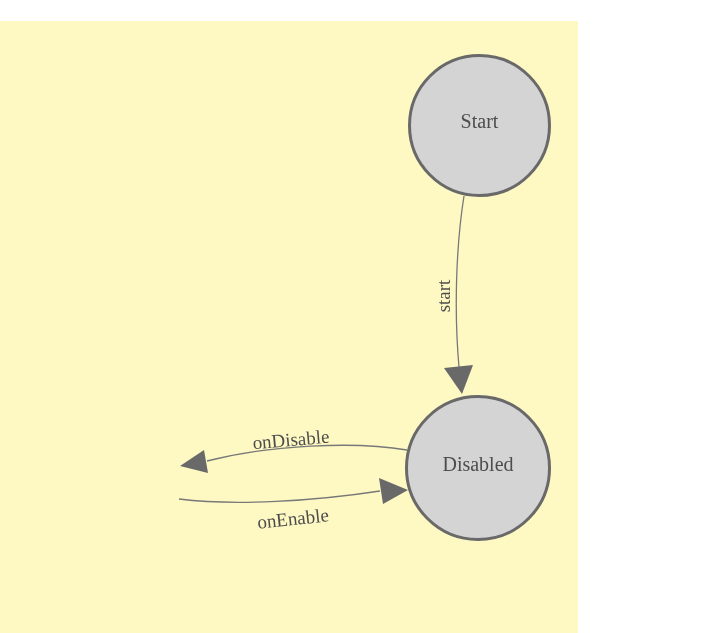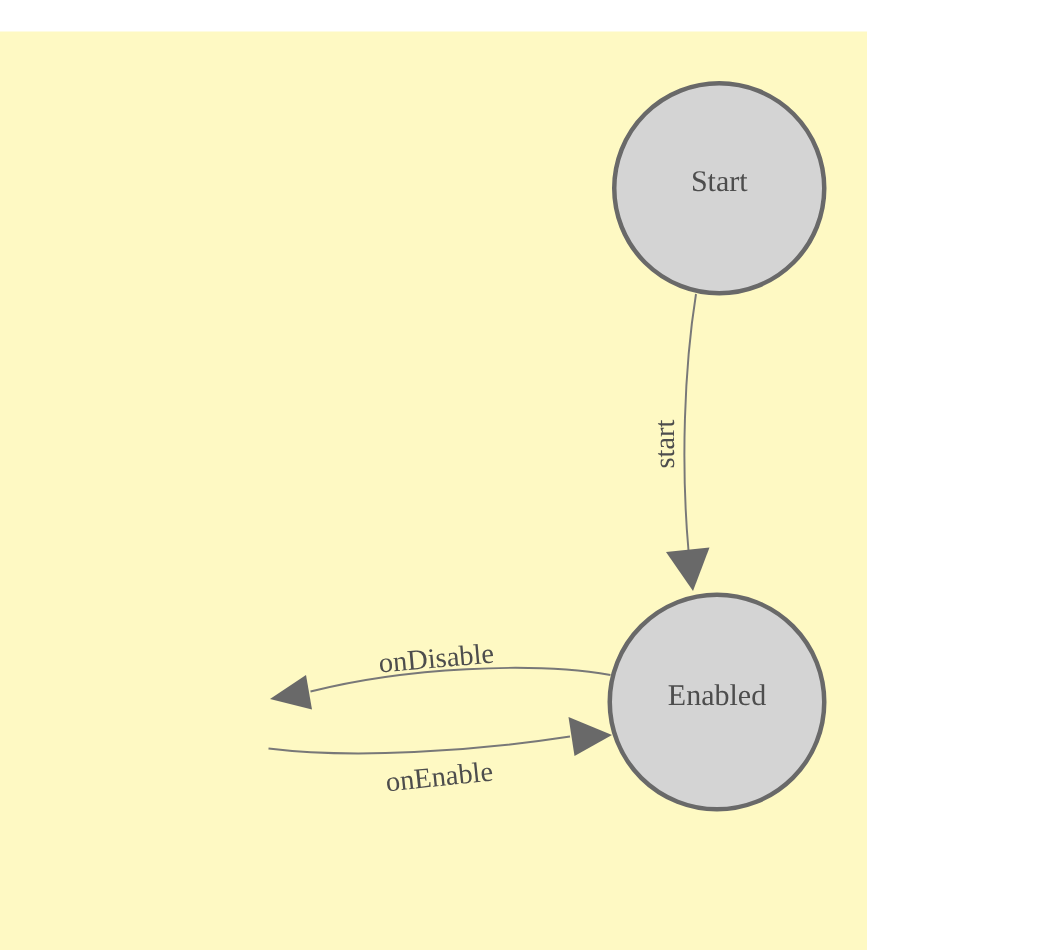--- a/index.html
+++ b/index.html
@@ -88,21 +88,21 @@
 
     <path class="edge-path" d="M 179 478 C 235 485, 315 480, 380 470"></path>
     <polygon class="arrowhead" points="379,457 383,483 408,469"></polygon>
   </svg>
 
   <div class="state-node node-start">
     <span class="node-label">Start</span>
   </div>
 
   <div class="state-node node-enabled">
-    <span class="node-label">Enabled</span>
+    <span class="node-label">Disabled</span>
   </div>
 
 
   <span class="edge-label label-start">start</span>
 
   <span class="edge-label label-ondisable">onDisable</span>
 
   <span class="edge-label label-onenable">onEnable</span>
 
 </div>

